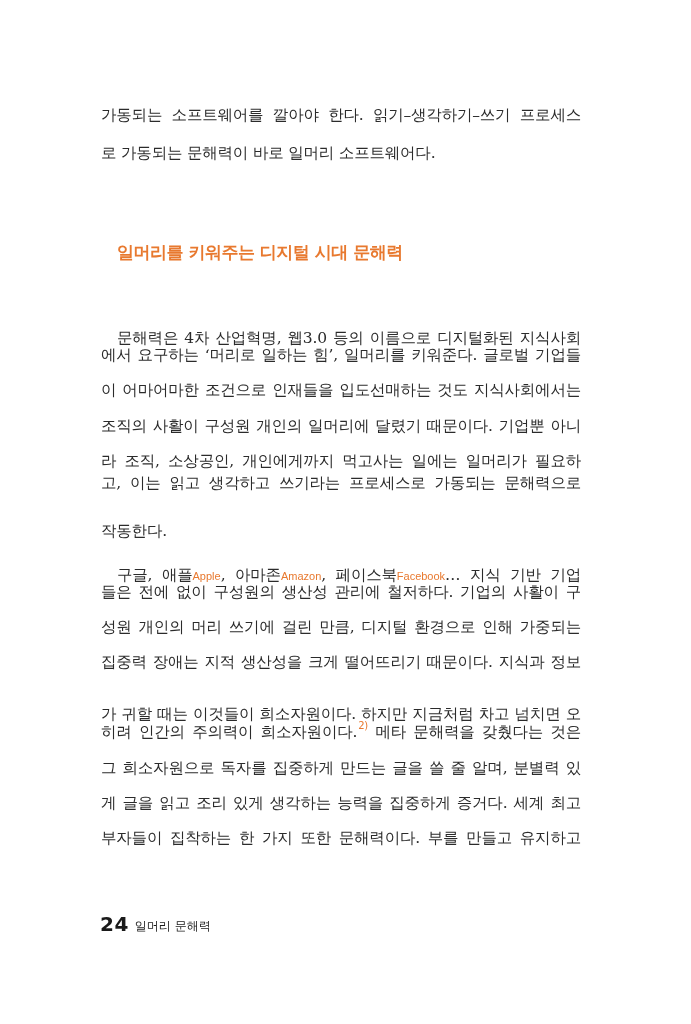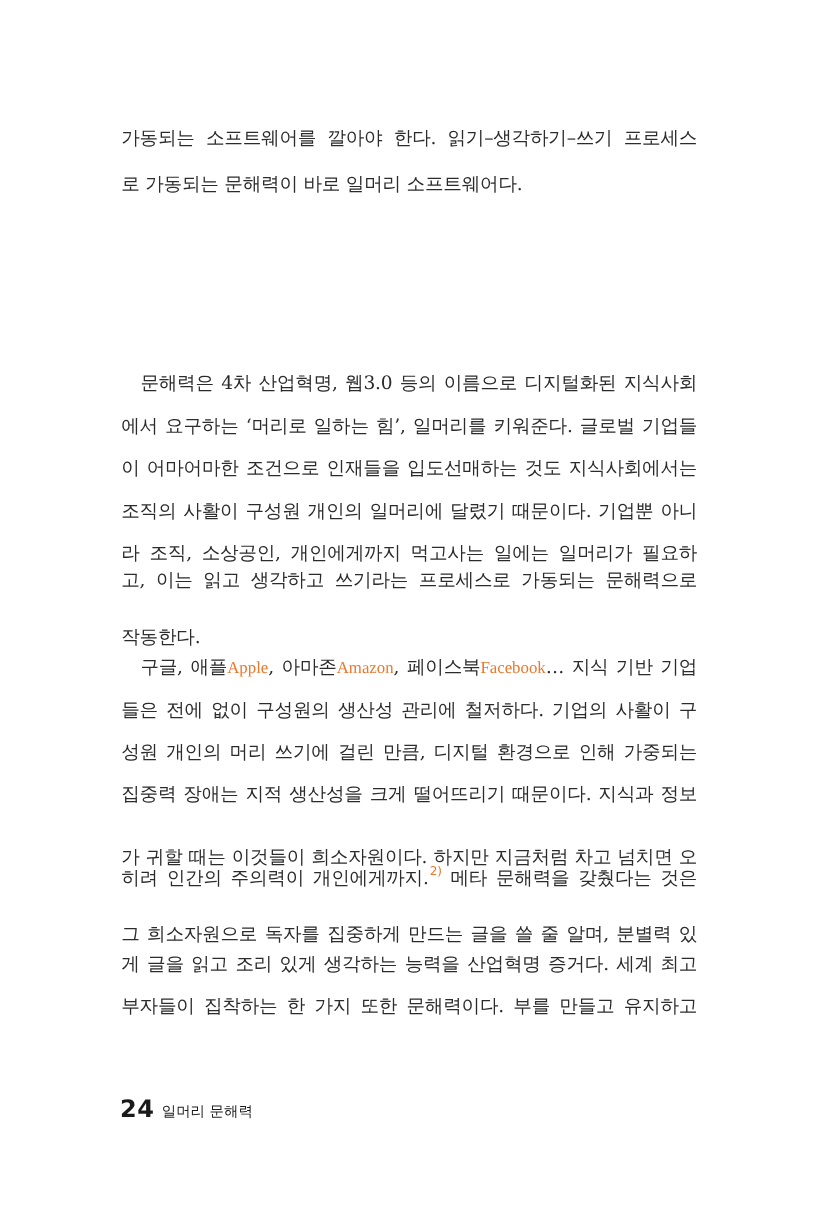--- a/index.html
+++ b/index.html
@@ -37,24 +37,25 @@
       line-height: 22px;
       width: 480px;
     }
     .line.justify {
       text-align: justify;
       text-align-last: justify;
     }
     .line.indent {
       padding-left: 16px;
       width: 464px;
+      margin-top: 19px;
     }
     .latin {
-      font-family: Liberation Serif, serif;
-      font-size: 14px;
+      font-family: Liberation Sans, sans-serif;
+      font-size: 11px;
       color: #e8792f;
       letter-spacing: 0;
     }
     .footnote-ref {
       font-family: "DejaVu Sans", "Liberation Sans", sans-serif;
       font-size: 10px;
       color: #e8792f;
       vertical-align: 8px;
       line-height: 0;
       margin-left: 1px;
@@ -94,44 +95,45 @@
 </head>
 <body>
 
 <div class="page">
 
   <div class="text-block" style="top:104px;">
     <div class="line justify" style="top:0px;">가동되는 소프트웨어를 깔아야 한다. 읽기–생각하기–쓰기 프로세스</div>
     <div class="line" style="top:38px;">로 가동되는 문해력이 바로 일머리 소프트웨어다.</div>
   </div>
 
+  <div class="section-heading">일머리를 키워주는 디지털 시대 문해력</div>
 
   <div class="text-block" style="top:308px;">
     <div class="line justify indent" style="top:0px;">문해력은 4차 산업혁명, 웹3.0 등의 이름으로 디지털화된 지식사회</div>
     <div class="line justify" style="top:36px;">에서 요구하는 ‘머리로 일하는 힘’, 일머리를 키워준다. 글로벌 기업들</div>
     <div class="line justify" style="top:71px;">이 어마어마한 조건으로 인재들을 입도선매하는 것도 지식사회에서는</div>
     <div class="line justify" style="top:107px;">조직의 사활이 구성원 개인의 일머리에 달렸기 때문이다. 기업뿐 아니</div>
     <div class="line justify" style="top:142px;">라 조직, 소상공인, 개인에게까지 먹고사는 일에는 일머리가 필요하</div>
     <div class="line justify" style="top:164px;">고, 이는 읽고 생각하고 쓰기라는 프로세스로 가동되는 문해력으로</div>
     <div class="line" style="top:212px;">작동한다.</div>
   </div>
 
   <div class="text-block" style="top:545px;">
     <div class="line justify indent" style="top:0px;">
       <span>구글, 애플</span><span class="latin">Apple</span><span>, 아마존</span><span class="latin">Amazon</span><span>, 페이스북</span><span class="latin">Facebook</span><span>… 지식 기반 기업</span>
     </div>
     <div class="line justify" style="top:36px;">들은 전에 없이 구성원의 생산성 관리에 철저하다. 기업의 사활이 구</div>
     <div class="line justify" style="top:71px;">성원 개인의 머리 쓰기에 걸린 만큼, 디지털 환경으로 인해 가중되는</div>
     <div class="line justify" style="top:106px;">집중력 장애는 지적 생산성을 크게 떨어뜨리기 때문이다. 지식과 정보</div>
     <div class="line justify" style="top:158px;">가 귀할 때는 이것들이 희소자원이다. 하지만 지금처럼 차고 넘치면 오</div>
     <div class="line justify" style="top:176px;">
-      <span>히려 인간의 주의력이 개인에게까지.</span><sup class="footnote-ref">2)</sup><span> 메타 문해력을 갖췄다는 것은</span>
+      <span>히려 인간의 주의력이 희소자원이다.</span><sup class="footnote-ref">2)</sup><span> 메타 문해력을 갖췄다는 것은</span>
     </div>
-    <div class="line justify" style="top:222px;">그 희소자원으로 독자를 집중하게 만드는 글을 쓸 줄 알며, 분별력 있</div>
-    <div class="line justify" style="top:247px;">게 글을 읽고 조리 있게 생각하는 능력을 산업혁명 증거다. 세계 최고</div>
+    <div class="line justify" style="top:212px;">그 희소자원으로 독자를 집중하게 만드는 글을 쓸 줄 알며, 분별력 있</div>
+    <div class="line justify" style="top:247px;">게 글을 읽고 조리 있게 생각하는 능력을 집중하게 증거다. 세계 최고</div>
     <div class="line justify" style="top:282px;">부자들이 집착하는 한 가지 또한 문해력이다. 부를 만들고 유지하고</div>
   </div>
 
   <div class="footer">
     <span class="page-num">24</span><span class="book-title">일머리 문해력</span>
   </div>
 
 </div>
 
 </body></html>

